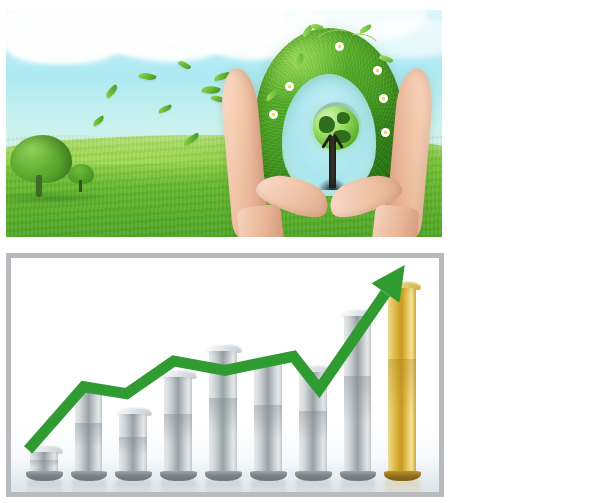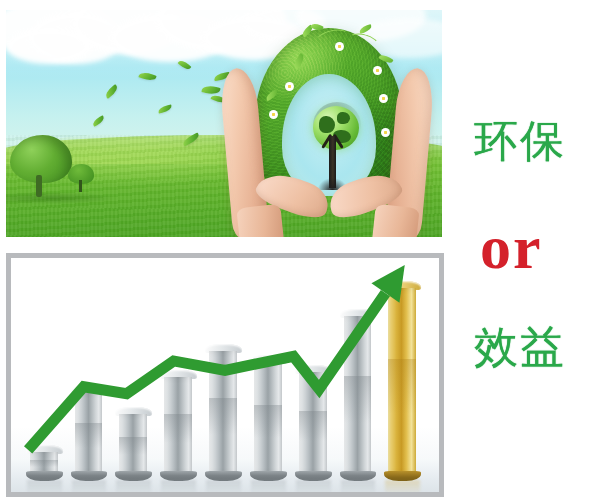--- a/index.html
+++ b/index.html
@@ -495,19 +495,14 @@
             <span class="refl"></span>
           </div>
         </div>
       <svg id="trend-arrow" viewBox="0 0 428 234" preserveAspectRatio="none">
           <polyline points="17.12,191.88 72.76,128.7 115.56,135.72 162.64000000000001,102.95999999999998 214,112.32 282.48,98.28 308.15999999999997,131.04000000000002 374.4465359687885,35.0019603872763" fill="none" stroke="#2f9b31" stroke-width="11" stroke-linejoin="miter" stroke-linecap="butt"></polyline>
           <polygon points="393.76,7.02000000000001 388.4375161624267,44.65869240288205 360.45555577515034,25.345228371670544" fill="#2f9b31"></polygon>
         </svg>
     </div>
   </div>
 
-  <div id="slogan">
-    <div id="line-eco" class="slogan-line slogan-cn" style="color: rgb(42, 168, 74);">环保</div>
-    <div id="line-or" class="slogan-line slogan-en" style="color: rgb(212, 33, 43);">or</div>
-    <div id="line-ben" class="slogan-line slogan-cn" style="color: rgb(42, 168, 74);">效益</div>
-  </div>
 
 </div>
 
 </body></html>

